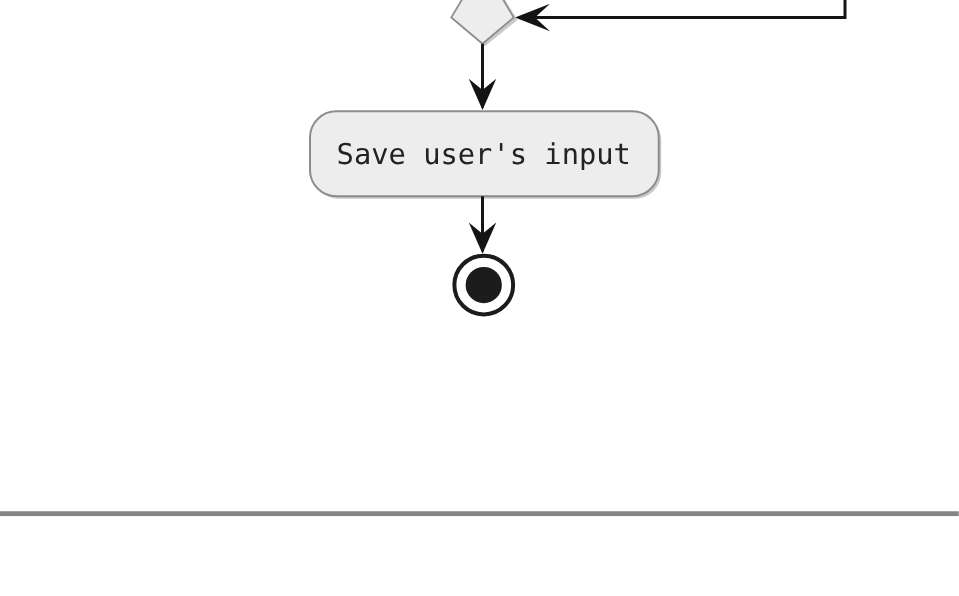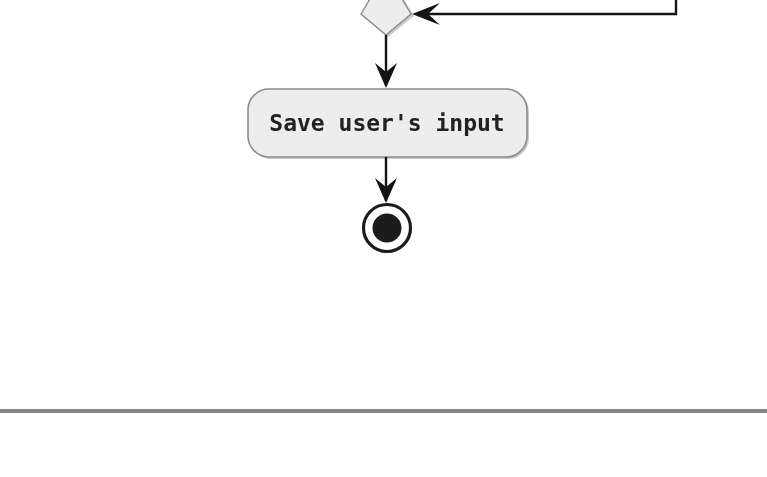--- a/index.html
+++ b/index.html
@@ -22,21 +22,20 @@
     background: #ffffff;
   }
 
   
   #diagram-region {
     position: absolute;
     left: 0;
     top: 0;
     width: 643px;
     height: 266px;
-    font-weight: bold;
   }
   #diagram-svg {
     position: absolute;
     left: 0;
     top: 0;
     display: block;
   }
 
   
   .node-label {

